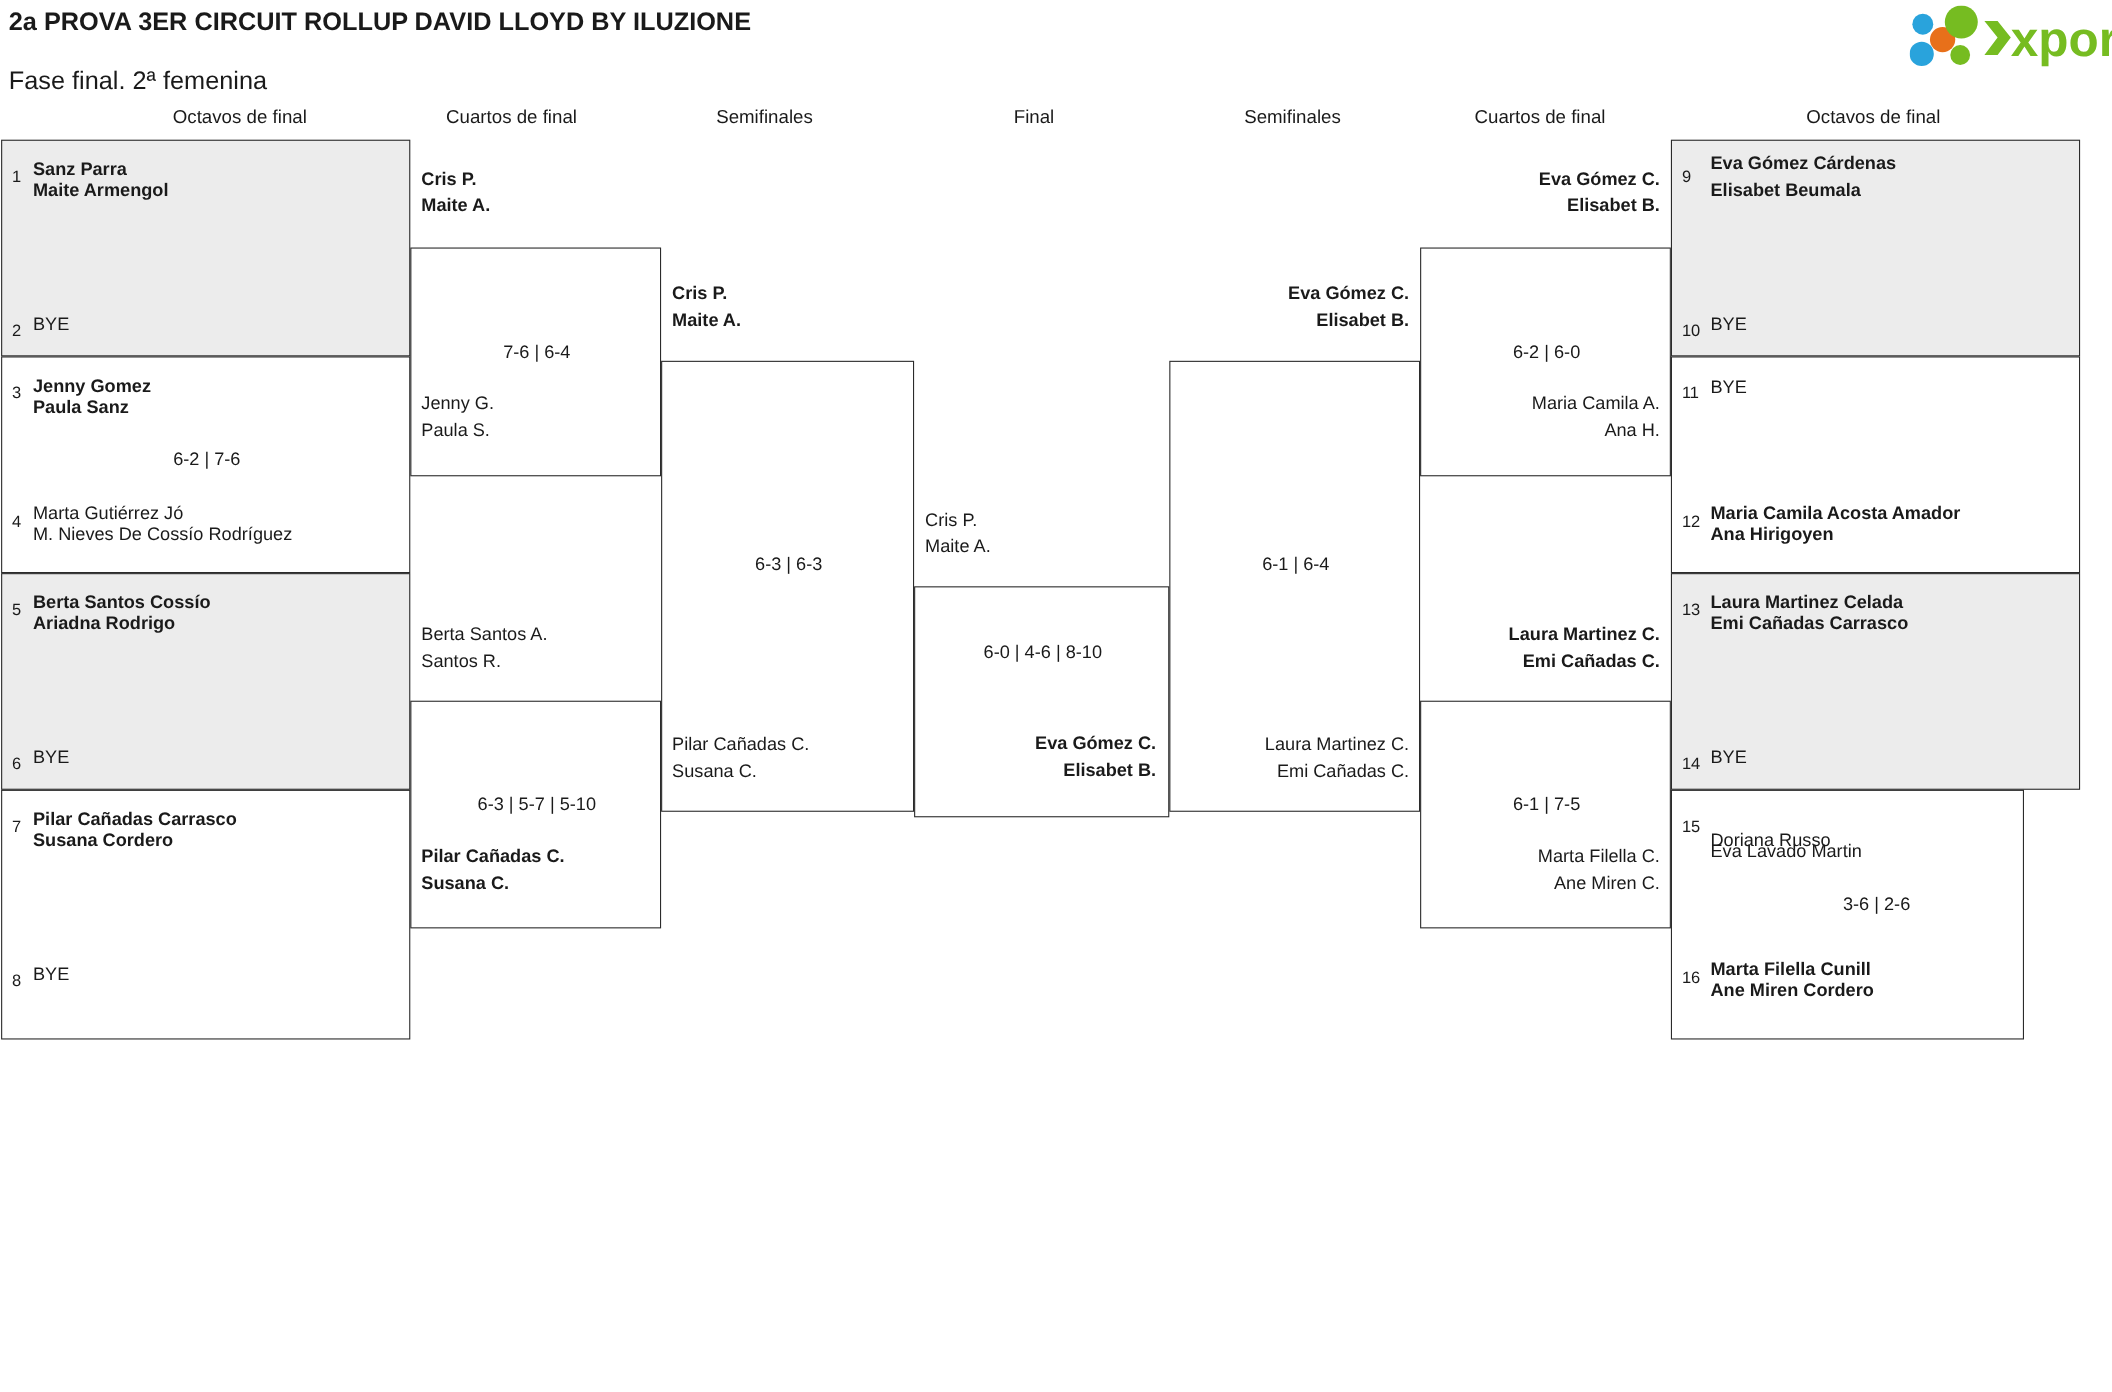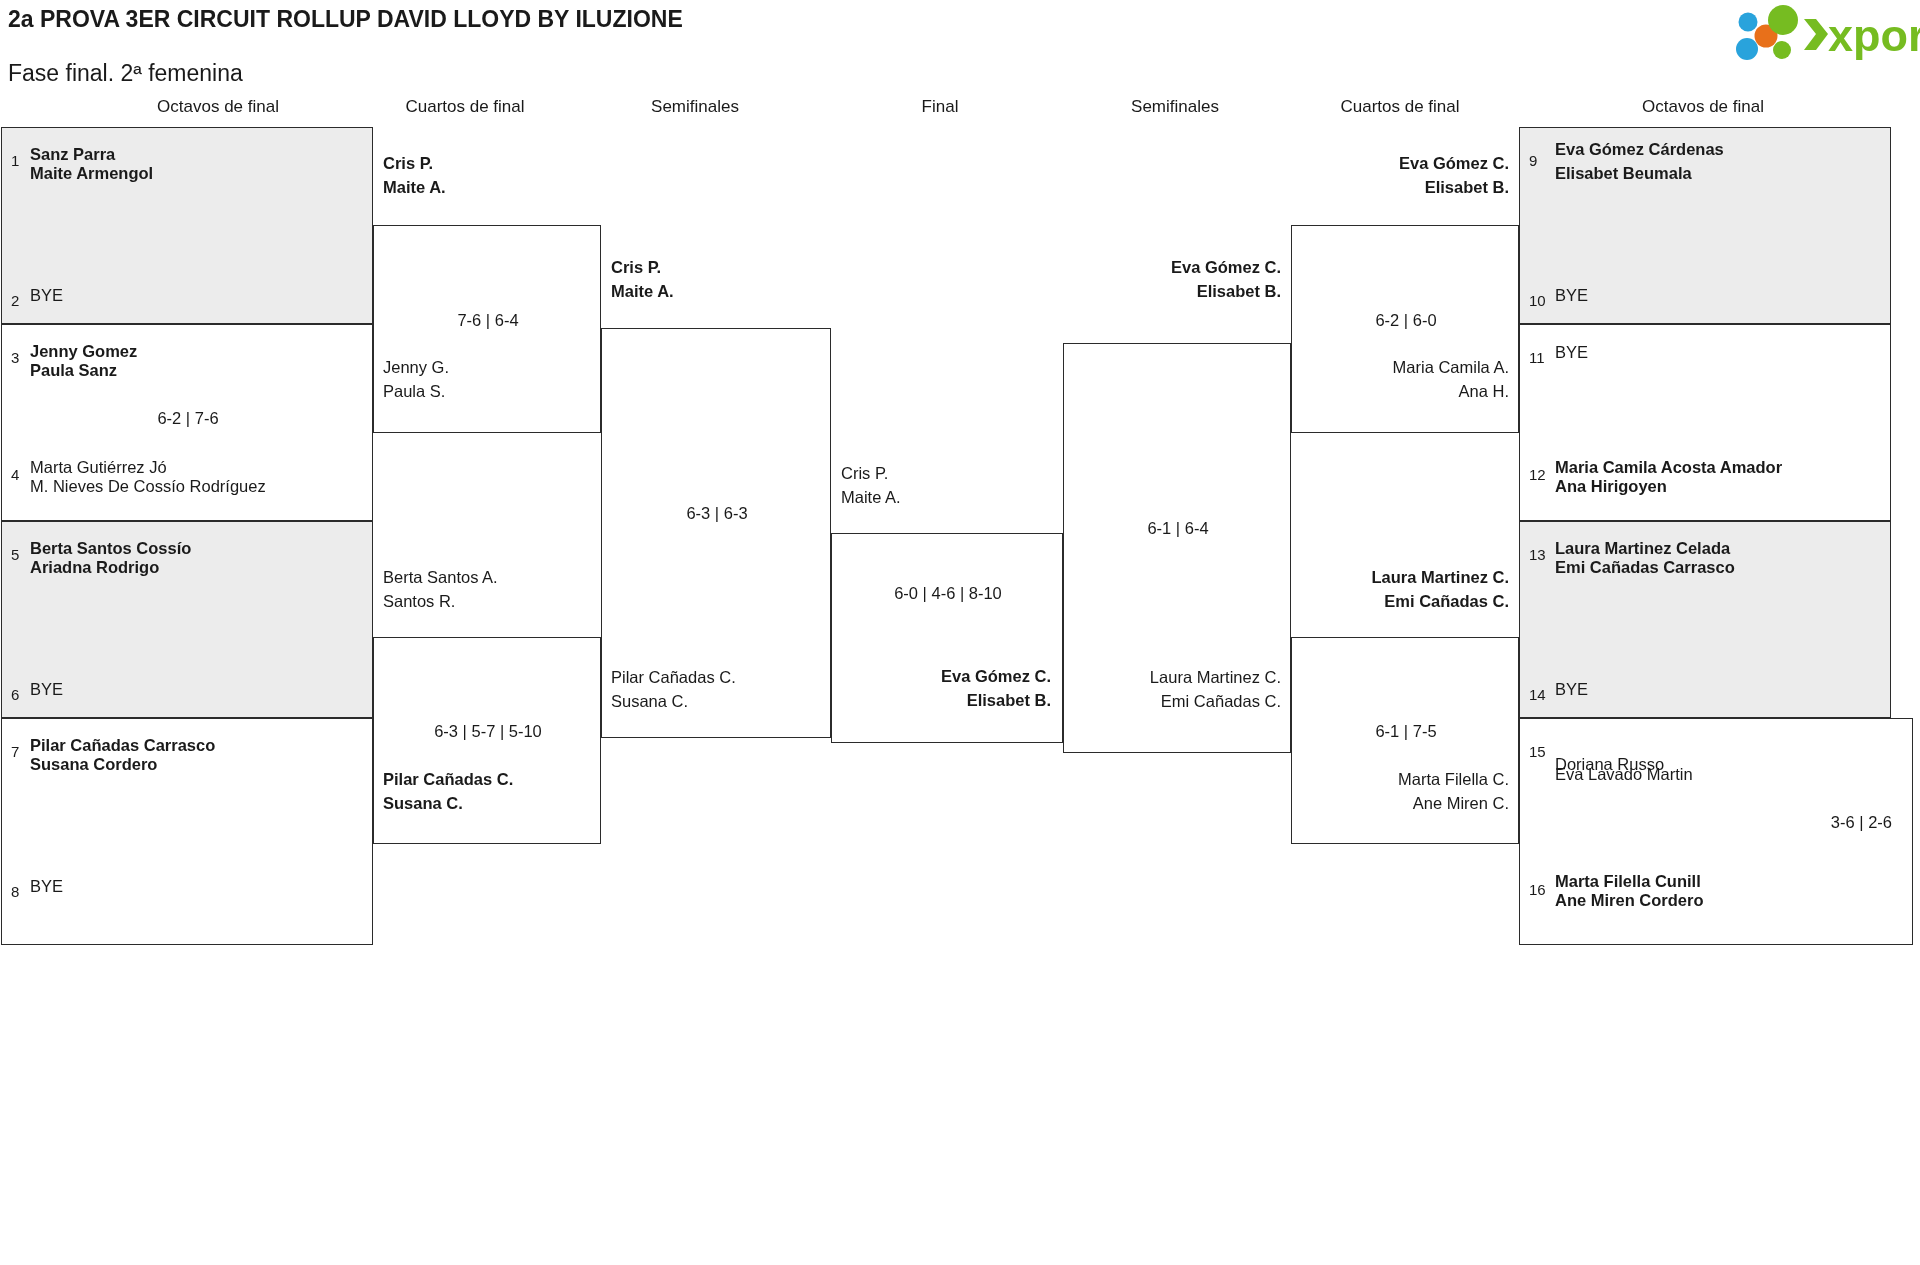--- a/index.html
+++ b/index.html
@@ -123,21 +123,21 @@
   <span class="players" style="left:611px;top:692px;">Susana C.</span>
 
   <div class="box bdr" style="left:831px;top:533px;width:232px;height:210px;">
     <span class="score" style="left:0;top:50px;width:232px;">6-0 | 4-6 | 8-10</span>
   </div>
   <span class="players" style="left:841px;top:464px;">Cris P.</span>
   <span class="players" style="left:841px;top:488px;">Maite A.</span>
   <span class="players bold right" style="left:651px;top:667px;width:400px;">Eva Gómez C.</span>
   <span class="players bold right" style="left:651px;top:691px;width:400px;">Elisabet B.</span>
 
-  <div class="box bdr" style="left:1063px;top:328px;width:228px;height:410px;margin-top:15px;">
+  <div class="box bdr" style="left:1063px;top:328px;width:228px;height:410px;">
     <span class="score" style="left:0;top:175px;width:228px;">6-1 | 6-4</span>
   </div>
   <span class="players bold right" style="left:1081px;top:258px;width:200px;">Eva Gómez C.</span>
   <span class="players bold right" style="left:1081px;top:282px;width:200px;">Elisabet B.</span>
   <span class="players right" style="left:1081px;top:668px;width:200px;">Laura Martinez C.</span>
   <span class="players right" style="left:1081px;top:692px;width:200px;">Emi Cañadas C.</span>
 
   <div class="box bdr" style="left:1291px;top:225px;width:228px;height:208px;">
     <span class="score" style="left:0;top:85px;width:228px;">6-2 | 6-0</span>
   </div>
@@ -171,23 +171,23 @@
   </div>
 
   <div class="box bdr shade" style="left:1519px;top:521px;width:372px;height:197px;">
     <span class="seed" style="left:9px;top:25px;">13</span>
     <span class="players bold" style="left:35px;top:17px;">Laura Martinez Celada</span>
     <span class="players bold" style="left:35px;top:36px;">Emi Cañadas Carrasco</span>
     <span class="seed" style="left:9px;top:165px;">14</span>
     <span class="bye" style="left:35px;top:158px;">BYE</span>
   </div>
 
-  <div class="box bdr" style="left:1519px;top:718px;width:394px;height:227px;">
+  <div class="box bdr" style="left:1519px;top:718px;width:321px;height:227px;">
     <span class="seed" style="left:9px;top:25px;">15</span>
     <span class="players" style="left:35px;top:17px;margin-top:29px;">Eva Lavado Martin</span>
     <span class="players" style="left:35px;top:36px;">Doriana Russo</span>
-    <span class="score" style="left:0;top:94px;width:372px;text-align:right;">3-6 | 2-6</span>
+    <span class="score" style="left:0;top:94px;width:372px;">3-6 | 2-6</span>
     <span class="seed" style="left:9px;top:163px;">16</span>
     <span class="players bold" style="left:35px;top:153px;">Marta Filella Cunill</span>
     <span class="players bold" style="left:35px;top:172px;">Ane Miren Cordero</span>
   </div>
 
 </div>
 
 </body></html>

